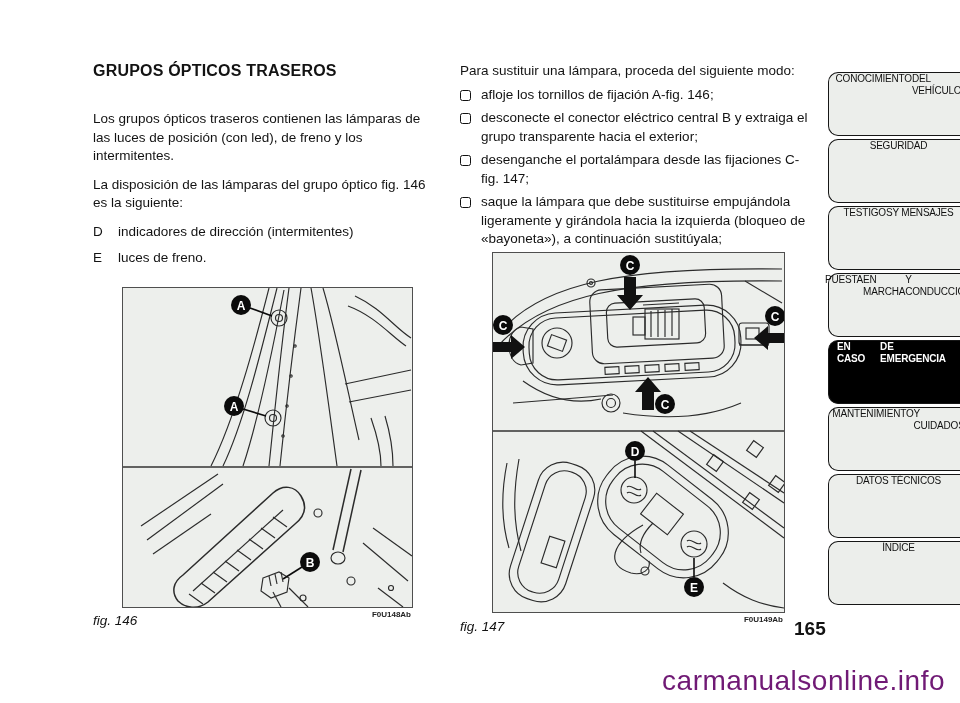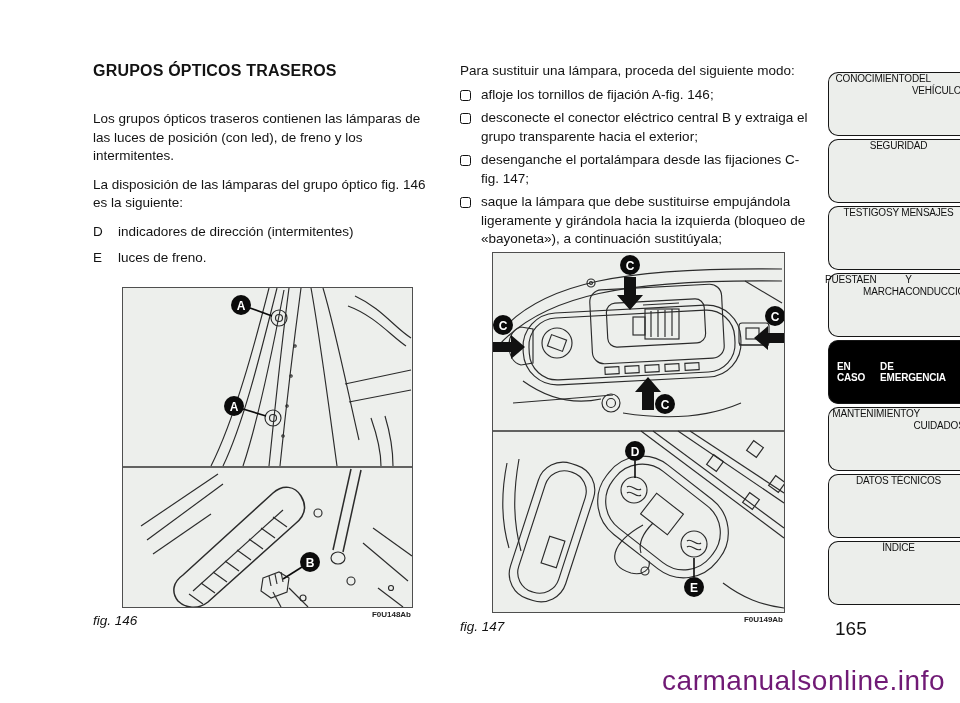--- a/index.html
+++ b/index.html
@@ -31,23 +31,23 @@
   #code147 { left:492px; top:615px; width:291px; text-align:right; }
   
   .sidebar { position:absolute; left:828px; top:72px; width:132px; }
   .tab {
     height:64px; margin-bottom:3px; background:#eceeeb; color:#111;
     border:1px solid #161616; border-right:none; border-radius:10px 0 0 10px;
     display:flex; flex-direction:row; justify-content:center;
     padding-left:8px; box-sizing:border-box;
     font-size:10px; line-height:11.5px; letter-spacing:-0.2px;
   }
-  .tab.active { background:#000; color:#fff; font-weight:bold;align-items:center; }
-  
-  .page-number { position:absolute; left:835px; top:618px; font-size:19px; font-weight:normal; }
+  .tab.active { background:#000; color:#fff; font-weight:bold; }
+  
+  .page-number { position:absolute; left:794px; top:618px; font-size:19px; font-weight:bold; }
   .watermark  { position:absolute; left:0; right:15px; top:665px; text-align:right;
                 font-size:28px; color:#701a75; letter-spacing:.5px; }
   
   .art path, .art line, .art rect, .art circle, .art ellipse
       { fill:none; stroke:#2b2b2b; stroke-width:1.15; }
   .art .badge  { fill:#0b0b0b; stroke:none; }
   .art .badge-t{ fill:#ffffff; stroke:none; font:bold 12px "Liberation Sans", sans-serif; text-anchor:middle; }
   .art .arrow  { fill:#111; stroke:none; }
   .art .lead   { stroke:#0b0b0b; stroke-width:1.6; }
   .art .thick  { stroke-width:1.5; }

